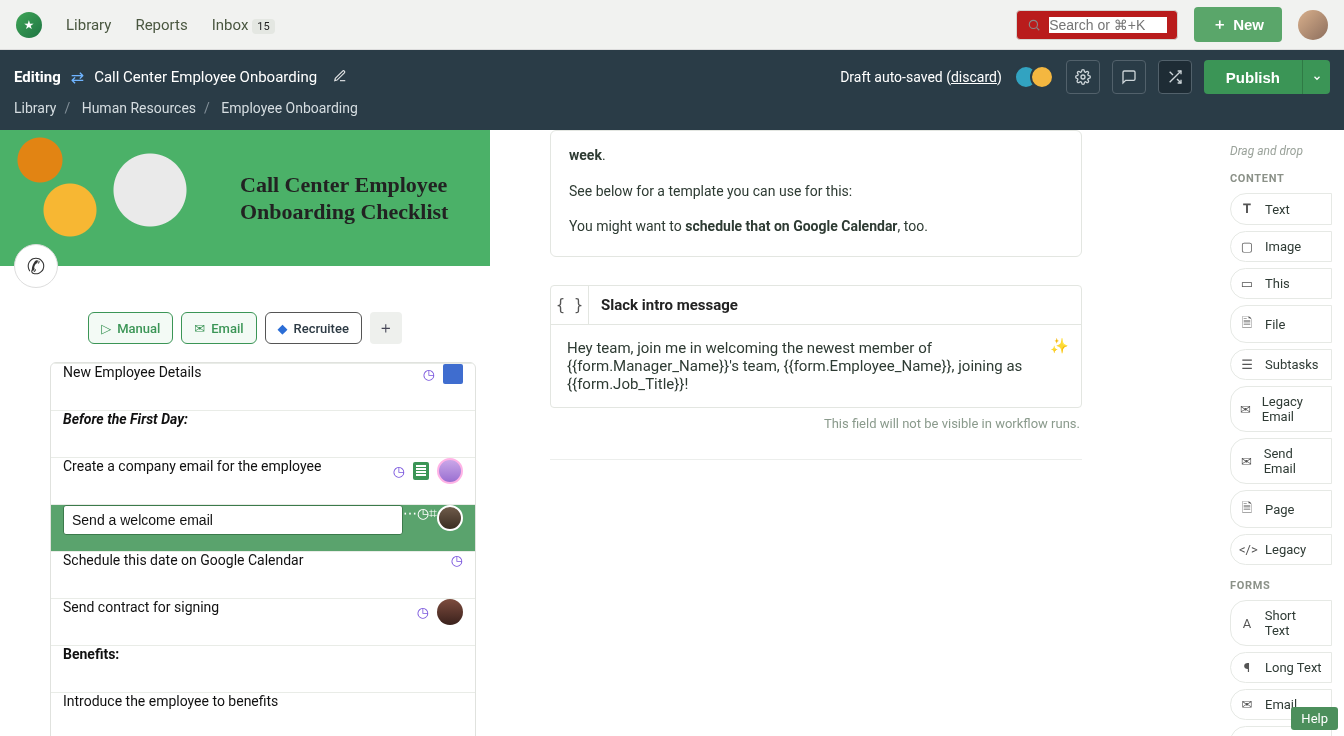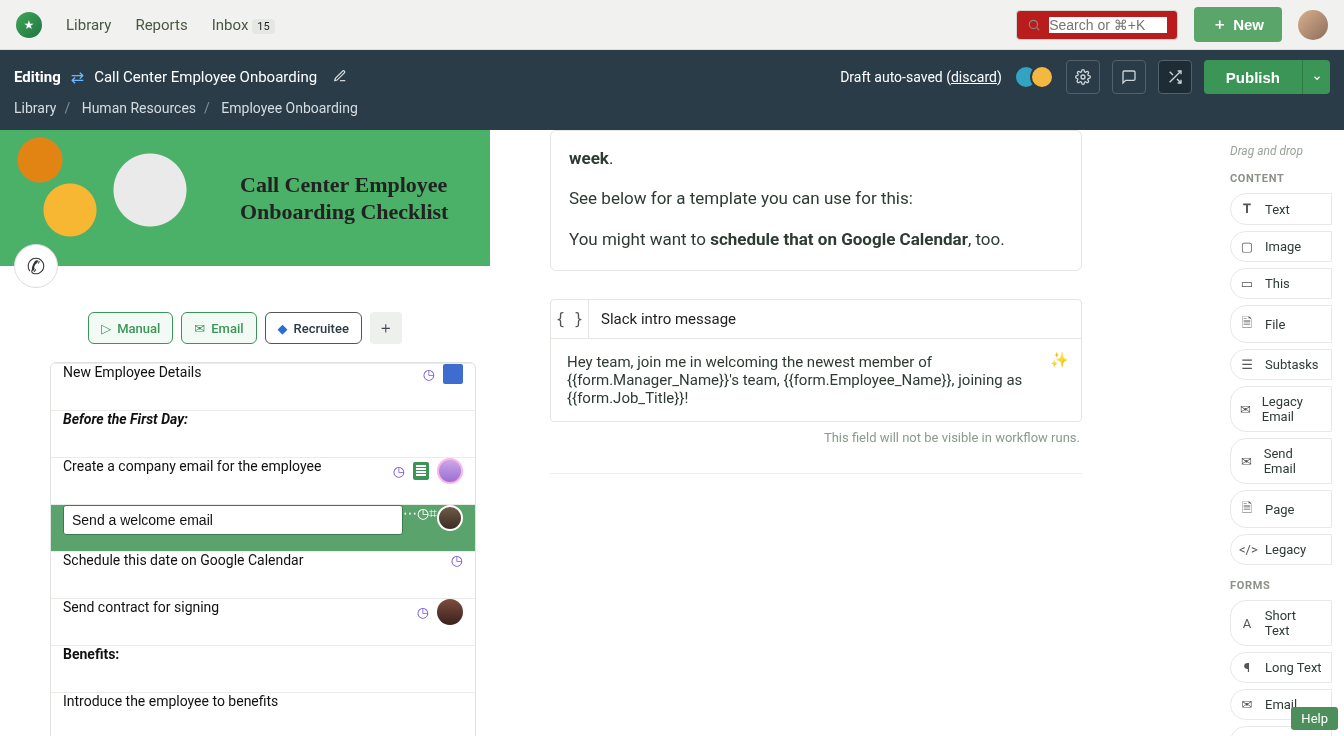--- a/index.html
+++ b/index.html
@@ -76,27 +76,27 @@
 .miniav.a4{ background:linear-gradient(#6f5b4a,#3a2d22); border:2px solid #fff;}
 .miniav.a6{ background:linear-gradient(#7d4c3e,#3a211c);}
 .clk{ color:#7a56dd; }
 .sheet{ width:16px; height:18px; background:#3b9556; border-radius:2px; display:inline-block; position:relative;}
 .sheet::before{content:"";position:absolute;inset:3px;background:repeating-linear-gradient(#fff 0 1.5px,#3b9556 1.5px 3px);}
 .schemaico{ width:20px; height:20px; background:#3f6dcf; border-radius:2px; display:inline-block;}
 .slack{ color:#fff; font-size:14px; }
 
 
 .center{ flex:1; padding:0 0 20px 60px; overflow-y:auto;}
-.card{ width:532px; border:1px solid #e3e6e1; border-radius:6px; margin-top:0; margin-bottom:28px; padding:0 18px 18px; color:#2e3b33; font-size:17px; line-height:1.55;}
+.card{ width:532px; border:1px solid #e3e6e1; border-radius:6px; margin-top:0; margin-bottom:28px; padding:0 18px 18px; color:#2e3b33; font-size:14px; line-height:1.55;}
 .card p{ margin-top:14px; }
 .card .bold{ font-weight:700; }
 .snippet{ width:532px; border:1px solid #e3e6e1; border-radius:4px; overflow:hidden;}
 .snip-hd{ display:flex; align-items:center; gap:12px; border-bottom:1px solid #e3e6e1;}
 .snip-hd .codeico{ width:38px; height:38px; display:flex; align-items:center; justify-content:center; border-right:1px solid #e3e6e1; font-family:monospace; color:#555; font-size:15px;}
-.snip-hd .stitle{ font-size:15px; color:#222; padding:8px 0;}
+.snip-hd .stitle{ font-size:15px; color:#222; padding:8px 0;font-weight:bold;}
 .snip-body{ padding:14px 16px; font-size:15px; color:#2e3b33; position:relative;}
 .snip-body .wand{ position:absolute; right:12px; top:12px; color:#777; }
 .snip-note{ font-size:13px; color:#8a9a8c; text-align:right; width:532px; padding:8px 2px 0;}
 
 .dividerbelow{ height:1px; background:#eceeec; width:532px; margin-top:28px;}
 
 
 .rightcol{ width:120px; padding:14px 12px 0 6px; font-size:12px; color:#555;}
 .rlbl{ text-transform:uppercase; letter-spacing:.06em; font-size:11px; font-weight:700; color:#8b9188; margin:14px 0 8px;}
 .hint{ font-style:italic; color:#9aa29a; font-size:12px;}

